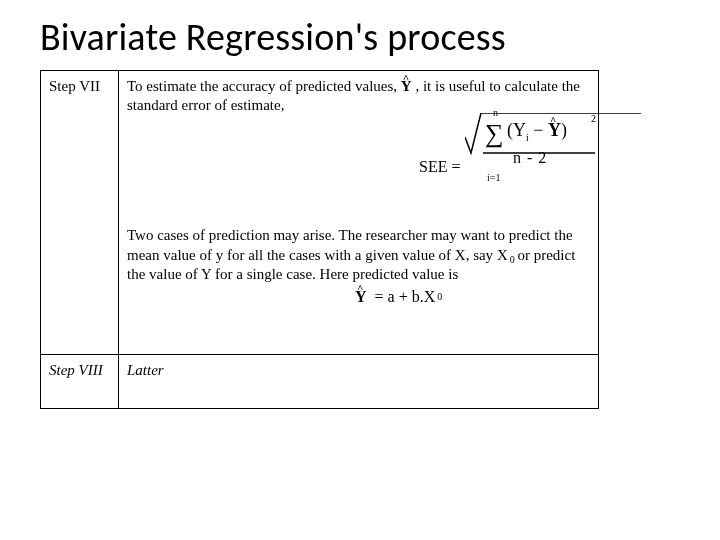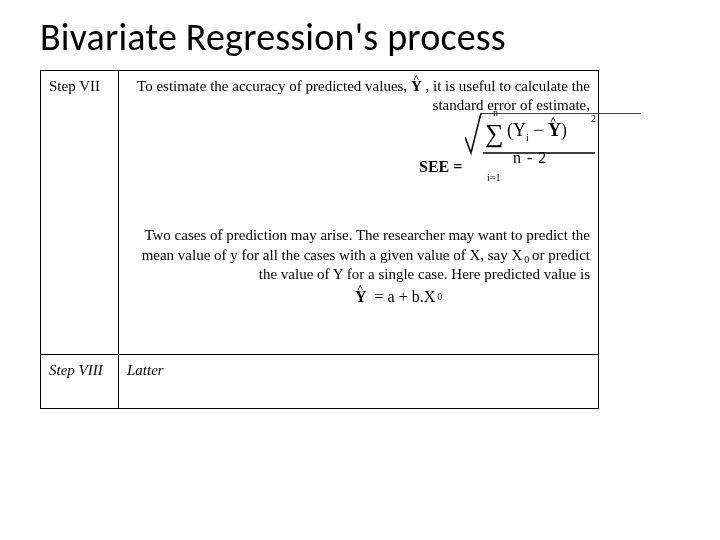--- a/index.html
+++ b/index.html
@@ -5,29 +5,29 @@
   * { box-sizing: border-box; margin: 0; padding: 0; }
   html, body { width: 720px; height: 540px; background: #fff; font-family: Calibri, "Segoe UI", Arial, sans-serif; }
   .slide { width: 639px; height: 540px; position: relative; padding: 14px 40px 30px 40px; }
   .title { font-size: 38px; font-weight: 400; color: #000; letter-spacing: 0.2px; margin-bottom: 10px; }
   .tbl { width: 100%; border-collapse: collapse; table-layout: fixed; border: 1.5px solid #000; padding-left: 24px; }
   .tbl td { border: 1.5px solid #000; vertical-align: top; padding: 6px 8px; font-family: Garamond, "Times New Roman", serif; font-size: 15px; line-height: 1.28; color: #000; }
   .col-step { width: 78px; }
   .row-vii { height: 284px; }
   .row-viii { height: 54px; font-style: italic; }
   .row-ix { height: 54px; }
-  .body-vii { position: relative; text-align: right; }
+  .body-vii { position: relative; }
   .para1, .para2 { position: relative; }
   .para2 { margin-top: 111px; }
   .yhat-inline { font-family: "Times New Roman", serif; font-weight: 600; position: relative; display: inline-block; }
   .yhat-inline .hat { position: absolute; left: 2px; top: -6px; font-size: 11px; }
   .x0 { font-family: "Times New Roman", serif; position: relative; display: inline-block; padding-right: 6px; }
   .x0 .sub { position: absolute; right: -1px; bottom: -2px; font-size: 10px; }
   .see-eq { position: absolute; left: 300px; top: 42px; width: 230px; height: 78px; font-family: "Times New Roman", serif; color: #000; }
-  .see-label { position: absolute; left: 0; top: 44px; font-size: 16px; font-weight: bold; }
+  .see-label { position: absolute; left: 0; top: 44px; font-size: 16px; }
   .radical { position: absolute; left: 46px; top: 0; width: 178px; height: 78px; }
   .sigma { position: absolute; left: 20px; top: 4px; font-size: 26px; font-weight: 500; }
   .sig-top { position: absolute; left: 28px; top: -6px; font-size: 10px; }
   .sig-bot { position: absolute; left: 22px; top: 30px; font-size: 10px; margin-top: 29px; }
   .paren { position: absolute; left: 42px; top: 6px; font-size: 18px; }
   .sqexp { position: absolute; left: 126px; top: 0px; font-size: 10px; }
   .denom { position: absolute; left: 48px; top: 35px; font-size: 16px; letter-spacing: 1px; }
   .yhat-eq { position: absolute; left: 236px; top: 216px; font-family: "Times New Roman", serif; font-size: 16px; }
   .yhat-eq .yhat-inline { margin-right: 4px; }
   .yhat-eq .x0b { display: inline-block; position: relative; padding-right: 6px; }

